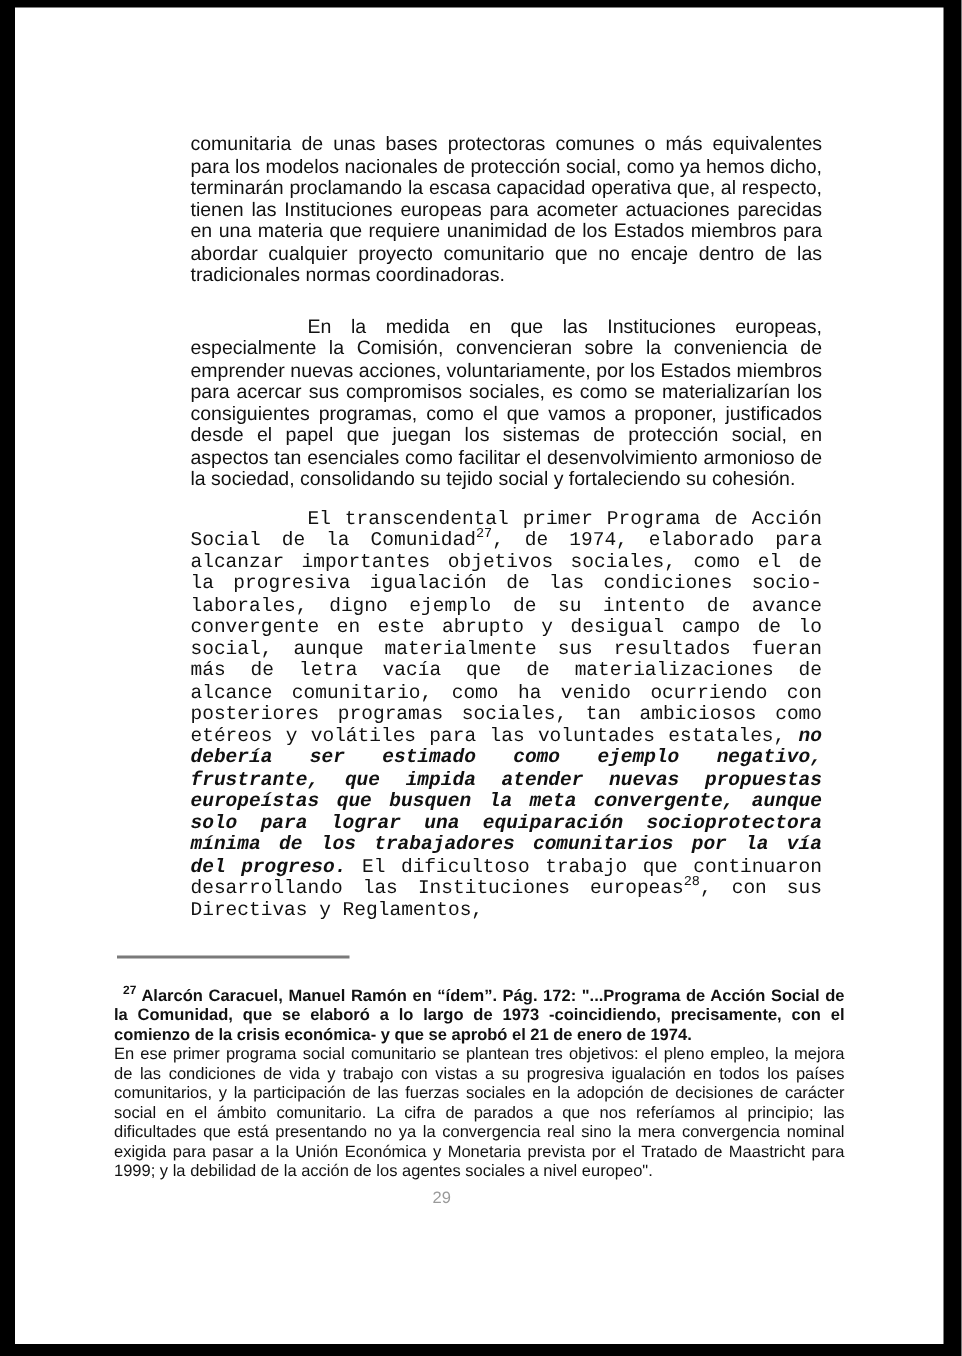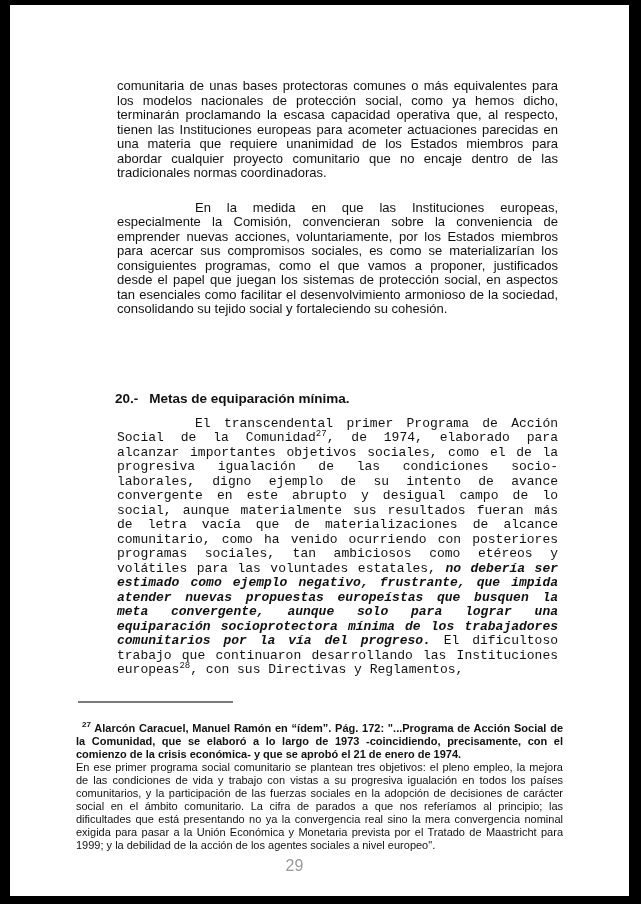--- a/index.html
+++ b/index.html
@@ -21,21 +21,21 @@
     box-sizing: border-box;
     padding: 72px 66px 0 66px;
     width: 100%;
     color: #111;
   }
   .body-col {
     width: 445px;
     margin-left: 39px;
   }
   .body-col p.bodytext {
-    margin: 2px;
+    margin: 12px;
     font-size: 13px;
     line-height: 14.5px;
     text-align: justify;
     color: #111;
   }
   p.indent { text-indent: 78px; }
   .p2 { margin-top: 20px !important; }
   .heading {
     margin: 74px 0 0 0;
     font-size: 13.5px;
@@ -70,37 +70,36 @@
   .fn28 { margin-top: 17px !important; text-indent: 12px; }
   sup.fnmark {
     vertical-align: super;
     font-size: 8px;
     line-height: 0;
   }
   .page-num {
     margin-top: 5px;
     width: 437px;
     text-align: center;
-    font-size: 16px;
+    font-size: 11px;
     color: #9a9a9a;
   }
 </style>
 </head>
 <body>
 
 <div class="page">
   <div class="content">
 
     <div class="body-col">
 
       <p class="bodytext">comunitaria de unas bases protectoras comunes o más equivalentes para los modelos nacionales de protección social, como ya hemos dicho, terminarán proclamando la escasa capacidad operativa que, al respecto, tienen las Instituciones europeas para acometer actuaciones parecidas en una materia que requiere unanimidad de los Estados miembros para abordar cualquier proyecto comunitario que no encaje dentro de las tradicionales normas coordinadoras.</p>
 
       <p class="bodytext indent p2">En la medida en que las Instituciones europeas, especialmente la Comisión, convencieran sobre la conveniencia de emprender nuevas acciones, voluntariamente, por los Estados miembros para acercar sus compromisos sociales, es como se materializarían los consiguientes programas, como el que vamos a proponer, justificados desde el papel que juegan los sistemas de protección social, en aspectos tan esenciales como facilitar el desenvolvimiento armonioso de la sociedad, consolidando su tejido social y fortaleciendo su cohesión.</p>
 
-      <p class="heading"><span class="hnum">20.-</span><span>Metas de equiparación mínima.</span></p>
 
       <p class="bodytext indent p3"><span>El transcendental primer Programa de Acción Social de la Comunidad</span><sup class="fnref">27</sup><span>, de 1974, elaborado para alcanzar importantes objetivos sociales, como el de la progresiva igualación de las condiciones socio-laborales, digno ejemplo de su intento de avance convergente en este abrupto y desigual campo de lo social, aunque materialmente sus resultados fueran más de letra vacía que de materializaciones de alcance comunitario, como ha venido ocurriendo con posteriores programas sociales, tan ambiciosos como etéreos y volátiles para las voluntades estatales, </span><span class="emph">no debería ser estimado como ejemplo negativo, frustrante, que impida atender nuevas propuestas europeístas que busquen la meta convergente, aunque solo para lograr una equiparación socioprotectora mínima de los trabajadores comunitarios por la vía del progreso.</span><span> El dificultoso trabajo que continuaron desarrollando las Instituciones europeas</span><sup class="fnref">28</sup><span>, con sus Directivas y Reglamentos,</span></p>
     </div>
 
     <div class="fnsep"></div>
 
     <div class="footnotes">
 
       <p class="fn-first"><sup class="fnmark">27</sup><span> Alarcón Caracuel, Manuel Ramón en “ídem”. Pág. 172: "...Programa de Acción Social de la Comunidad, que se elaboró a lo largo de 1973 -coincidiendo, precisamente, con el comienzo de la crisis económica- y que se aprobó el 21 de enero de 1974.</span></p>
 

